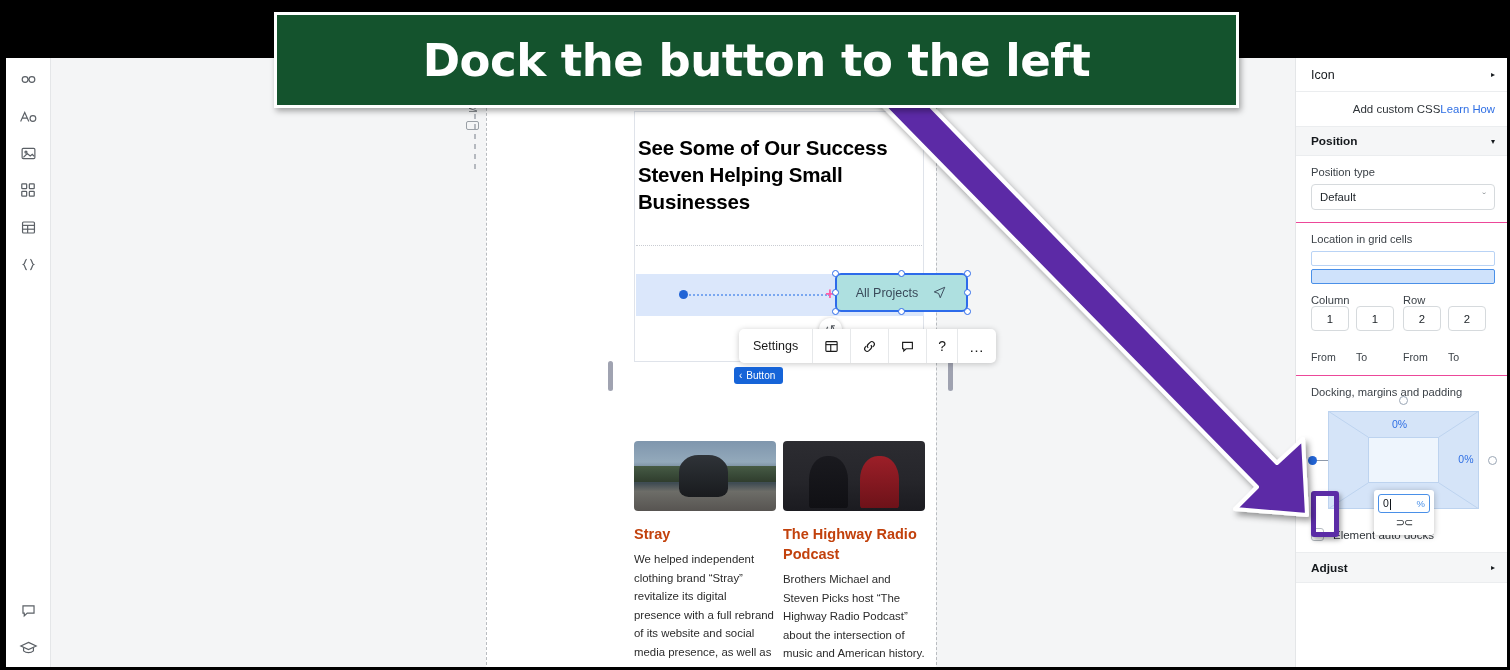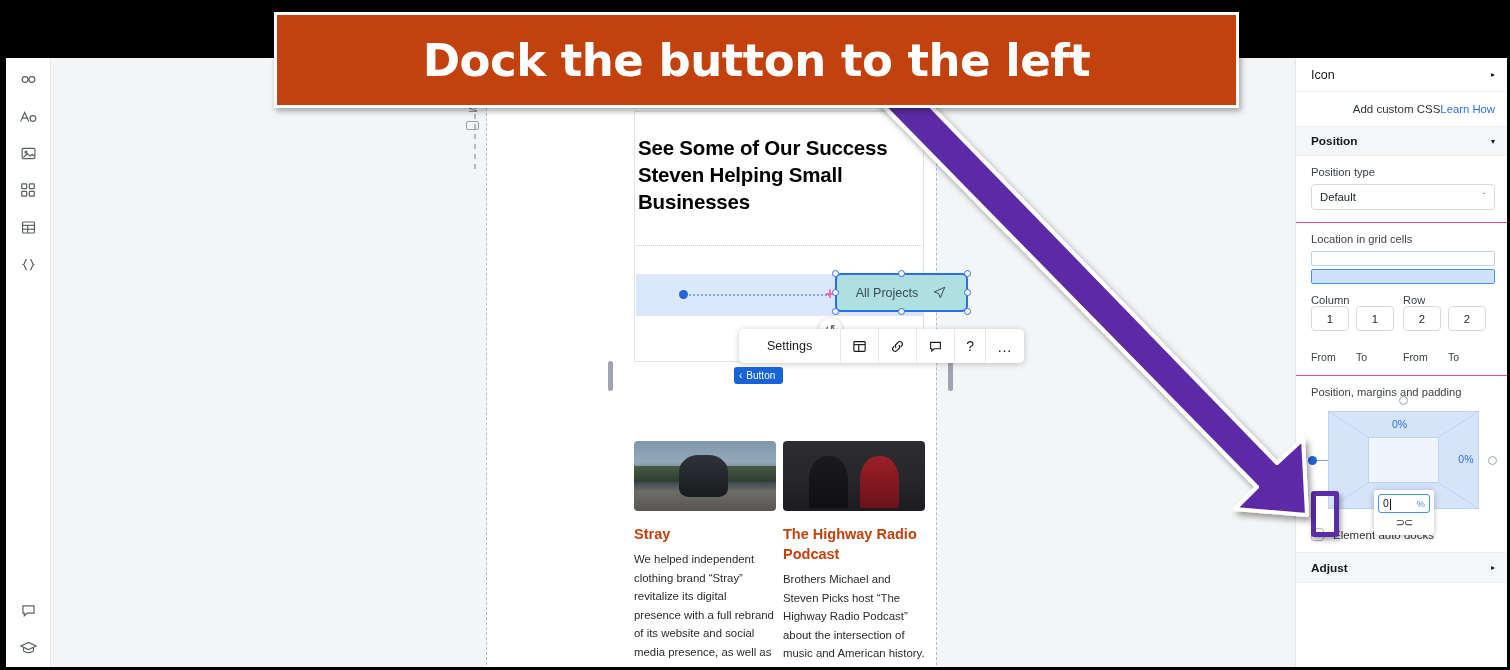--- a/index.html
+++ b/index.html
@@ -163,21 +163,21 @@
   }
   #el-toolbar .tb-item {
     display: flex; align-items: center; justify-content: center;
     padding: 0 11px;
     color: #1a1a1a;
     font-size: 12.5px;
     cursor: pointer;
     border-right: 1px solid #e6e8ea;
   }
   #el-toolbar .tb-item:last-child { border-right: none; }
-  #el-toolbar .tb-item.tb-label { padding: 0 28px; }
+  #el-toolbar .tb-item.tb-label { padding: 0 14px; }
 
   
   #el-tag {
     position: absolute; left: 683px; top: 309px;
     background: #1664d8; color: #fff;
     border-radius: 3px;
     font-size: 10px;
     padding: 3px 8px 3px 5px;
     display: flex; align-items: center; gap: 4px;
     z-index: 12;
@@ -411,21 +411,21 @@
   .chk {
     width: 13px; height: 13px; border: 1.4px solid #b5bbc1; border-radius: 3px; background: #fff;
     cursor: pointer;
   }
 
   
   #banner {
     position: absolute;
     left: 271px; top: 9px;
     width: 965px; height: 96px;
-    background: #c2410c;
+    background: #14532d;
     border: 3px solid #ffffff;
     box-shadow: 2px 3px 6px rgba(0,0,0,.35);
     display: flex; align-items: center; justify-content: center;
     z-index: 60;
   }
   #banner-text {
     color: #ffffff;
     font-size: 45px;
     font-weight: bold;
     letter-spacing: -0.5px;
@@ -658,21 +658,21 @@
               <div class="cr-field">
                 <div class="cr-input">2</div>
                 <div class="cr-sub">To</div>
               </div>
             </div>
           </div>
         </div>
       </div>
 
       <div id="dock-wrap">
-        <div class="p-label">Position, margins and padding</div>
+        <div class="p-label">Docking, margins and padding</div>
         <div id="dock-diagram">
           <div class="face"></div>
           <svg width="151" height="98" style="position:absolute;left:0;top:0;">
             <line x1="0" y1="0" x2="40" y2="26" stroke="#bdd3ef" stroke-width="1"></line>
             <line x1="151" y1="0" x2="111" y2="26" stroke="#bdd3ef" stroke-width="1"></line>
             <line x1="0" y1="98" x2="40" y2="72" stroke="#bdd3ef" stroke-width="1"></line>
             <line x1="151" y1="98" x2="111" y2="72" stroke="#bdd3ef" stroke-width="1"></line>
           </svg>
           <div id="dock-inner"></div>
 

